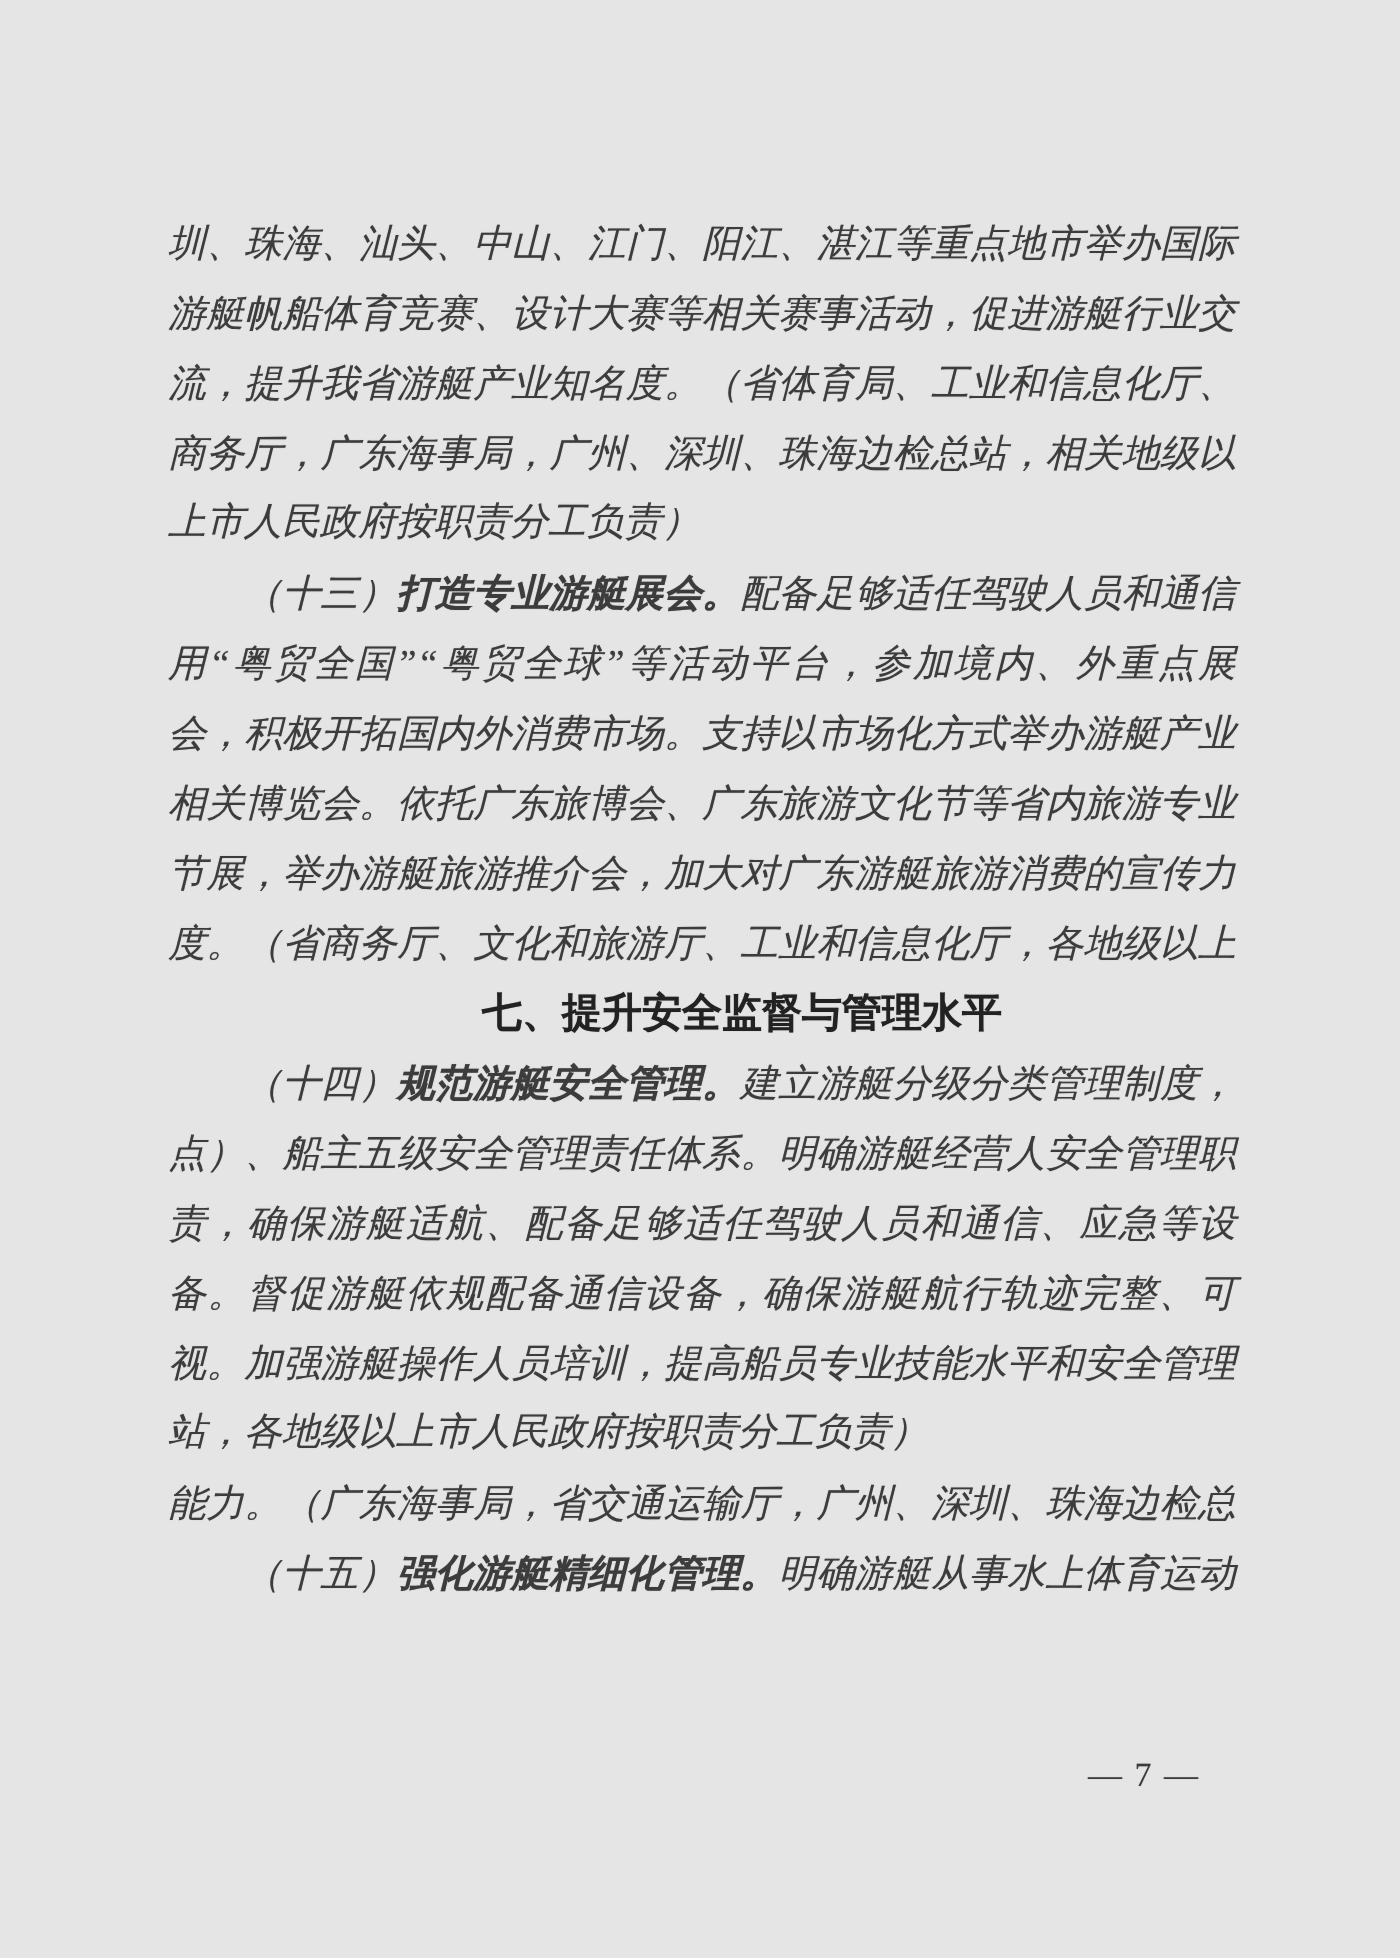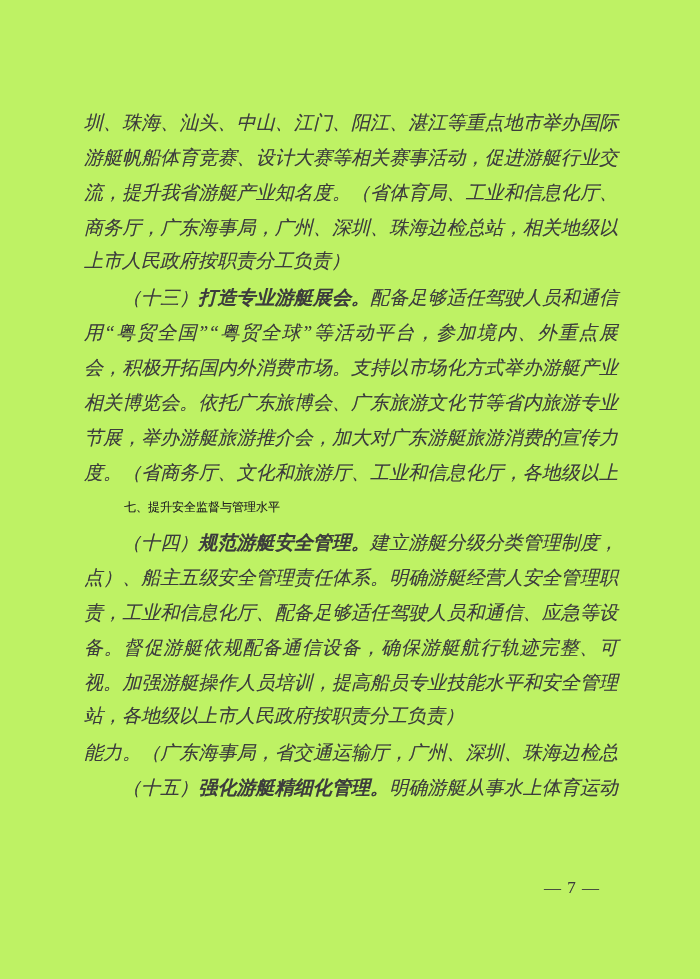--- a/index.html
+++ b/index.html
@@ -1,20 +1,20 @@
 <!DOCTYPE html>
 <html lang="zh"><head>
 <meta charset="utf-8">
 <style>
   html, body { margin: 0; padding: 0; background: #ffffff; }
   .page {
     position: relative;
     width: 700px;
     height: 979px;
-    background: #bef264;
+    background: #e5e5e5;
     overflow: hidden;
     font-family: "Liberation Serif", "DejaVu Serif", serif;
   }
   .doc-body {
     position: absolute;
     left: 84px;
     top: 105px;
     width: 534px;
     color: #3c3c3c;
   }
@@ -29,27 +29,27 @@
     font-style: italic;
     white-space: normal;
     text-shadow: 0 0 0.5px rgba(80,80,80,0.45);
   }
   .line.last { text-align-last: left; font-family: Liberation Mono, monospace; }
   .line.indent { text-indent: 38px; }
   .lead-bold { font-weight: 700; }
   .heading {
     font-family: "Liberation Sans", "DejaVu Sans", sans-serif;
     font-style: normal;
-    font-weight: 400;
-    font-size: 12px;
+    font-weight: 700;
+    font-size: 20px;
     line-height: 35px;
     height: 35px;
     color: #222222;
     text-indent: 40px;
-    text-align: left;
+    text-align: center;
     text-shadow: 0 0 0.5px rgba(40,40,40,0.4);
   }
   .page-number {
     position: absolute;
     top: 878px;
     right: 100px;
     font-size: 17px;
     line-height: 20px;
     color: #3c3c3c;
     font-style: normal;
@@ -74,21 +74,21 @@
         <div class="line"><span>用“粤贸全国”“粤贸全球”等活动平台，参加境内、外重点展</span></div>
         <div class="line"><span>会，积极开拓国内外消费市场。支持以市场化方式举办游艇产业</span></div>
         <div class="line"><span>相关博览会。依托广东旅博会、广东旅游文化节等省内旅游专业</span></div>
         <div class="line"><span>节展，举办游艇旅游推介会，加大对广东游艇旅游消费的宣传力</span></div>
         <div class="line"><span>度。（省商务厅、文化和旅游厅、工业和信息化厅，各地级以上</span></div>
       </div>
       <div class="heading">七、提升安全监督与管理水平</div>
       <div class="para">
         <div class="line indent"><span>（十四）</span><span class="lead-bold">规范游艇安全管理。</span><span>建立游艇分级分类管理制度，</span></div>
         <div class="line"><span>点）、船主五级安全管理责任体系。明确游艇经营人安全管理职</span></div>
-        <div class="line"><span>责，工业和信息化厅、配备足够适任驾驶人员和通信、应急等设</span></div>
+        <div class="line"><span>责，确保游艇适航、配备足够适任驾驶人员和通信、应急等设</span></div>
         <div class="line"><span>备。督促游艇依规配备通信设备，确保游艇航行轨迹完整、可</span></div>
         <div class="line"><span>视。加强游艇操作人员培训，提高船员专业技能水平和安全管理</span></div>
         <div class="line last"><span>站，各地级以上市人民政府按职责分工负责）</span></div>
         <div class="line"><span>能力。（广东海事局，省交通运输厅，广州、深圳、珠海边检总</span></div>
       </div>
       <div class="para">
         <div class="line indent"><span>（十五）</span><span class="lead-bold">强化游艇精细化管理。</span><span>明确游艇从事水上体育运动</span></div>
       </div>
     </div>
   <div class="page-number">— 7 —</div>

